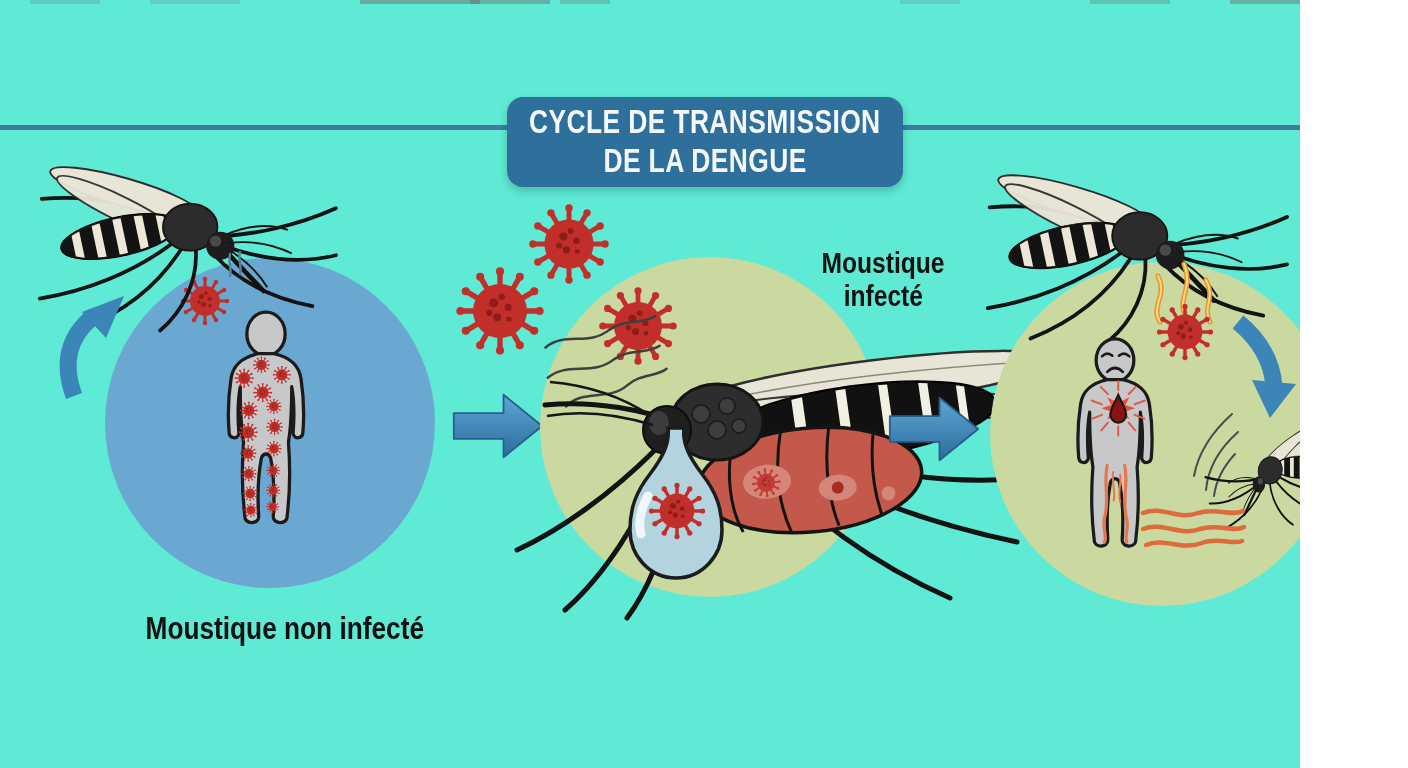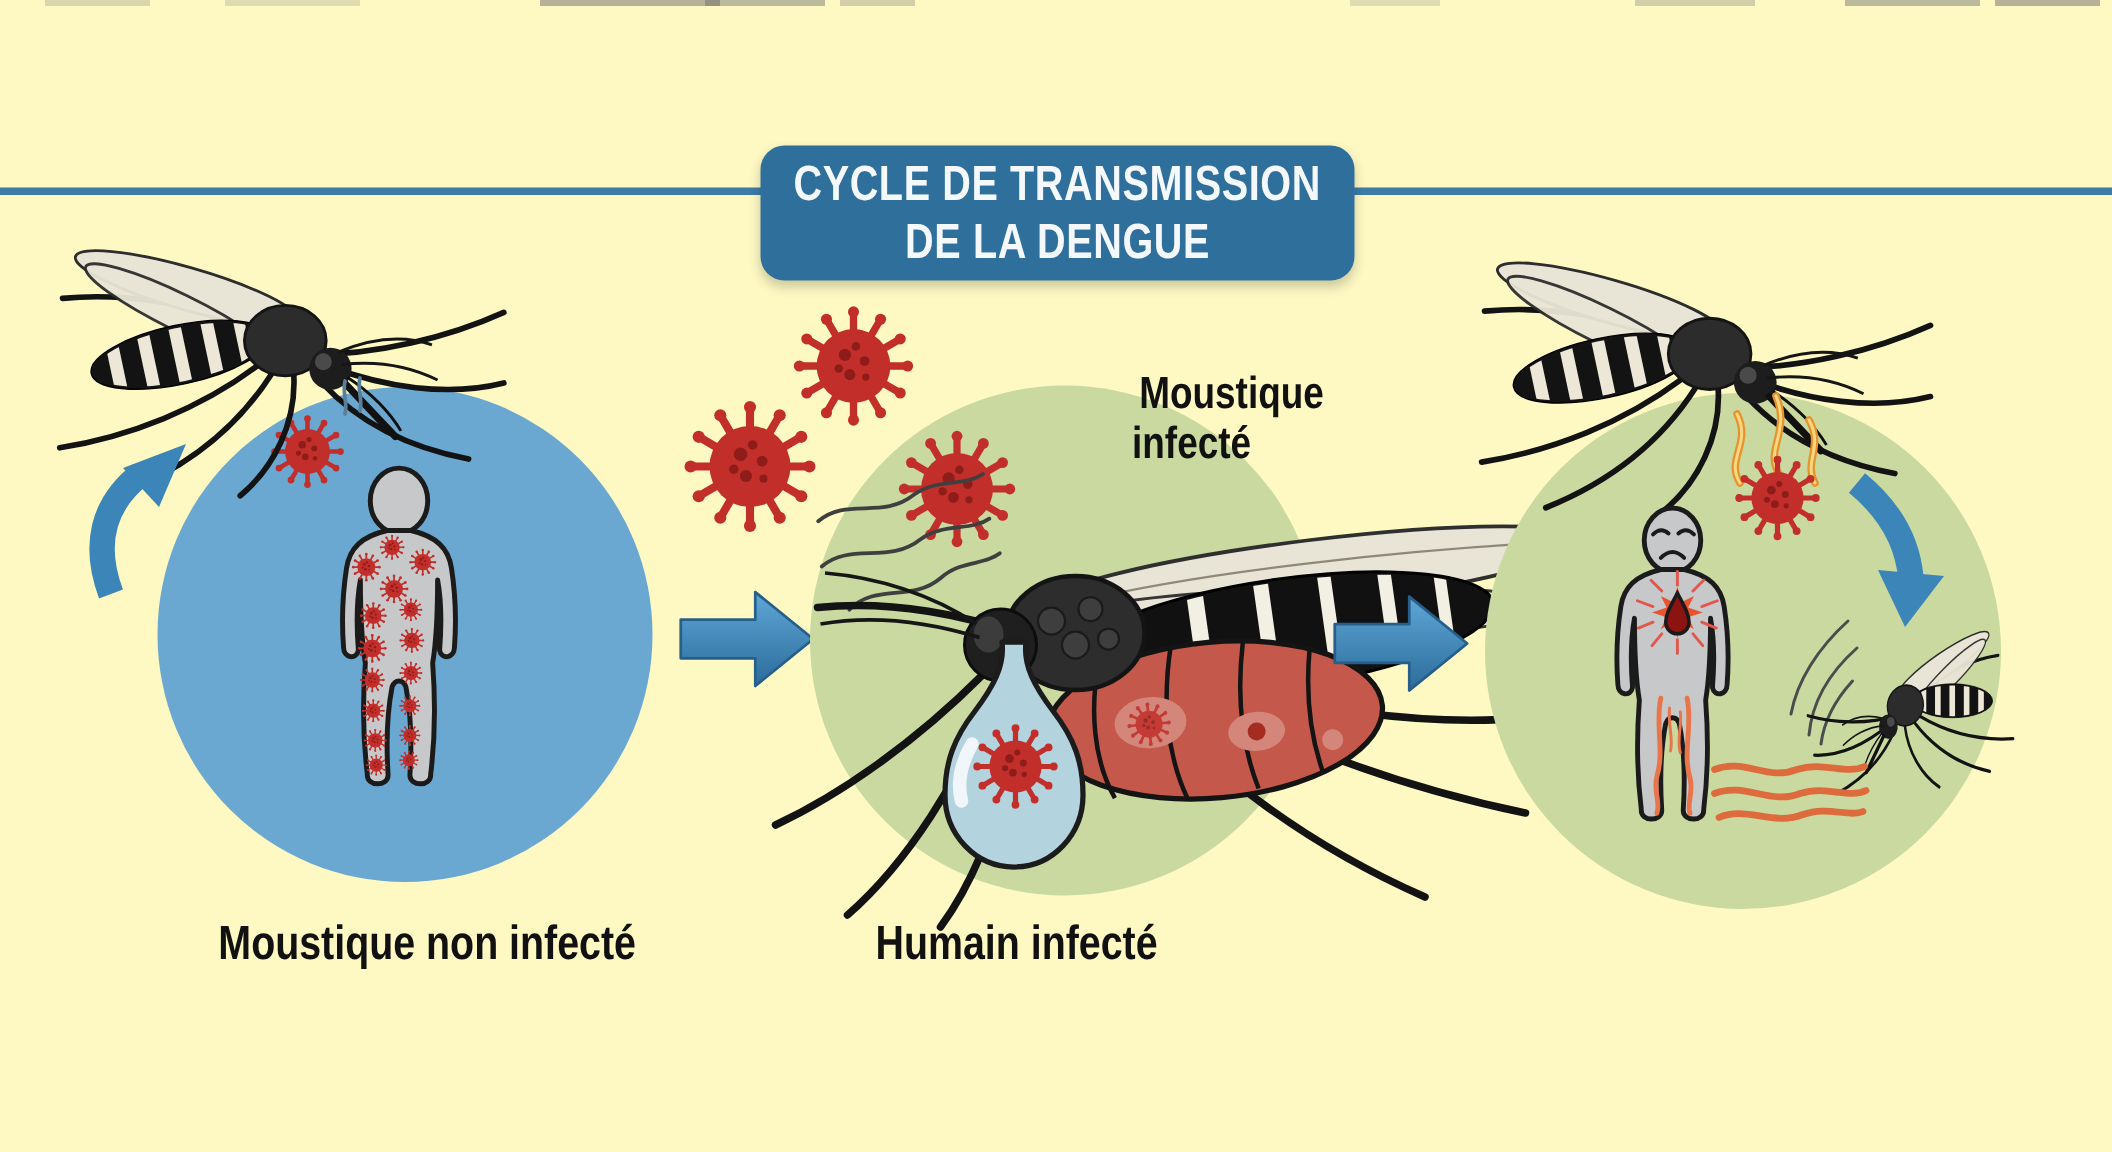--- a/index.html
+++ b/index.html
@@ -5,33 +5,33 @@
   :root{
     --c-banner:#2e6f9c; --c-divider:#3d7ba6; --c-blue_circle:#6aa8d2;
     --c-green_circle:#c9d9a0; --c-arrow:#3c85b8; --c-virus:#c22f2b;
     --c-virus_dark:#8e1d1a; --c-body:#c7c8ca; --c-outline:#1b1b1b;
     --c-abdomen_red:#c4584a; --c-droplet:#b3d3de; --c-wing:#e9e5d6;
     --c-flame:#e5932f; --c-vein:#e8764a; --c-text:#111111; --c-title_text:#f4f8fb;
   }
   *{margin:0;padding:0;box-sizing:border-box}
   html,body{background:#ffffff}
   body{font-family:"Liberation Sans",sans-serif}
-  .canvas{position:relative;width:1408px;height:768px;background:#fef9c3;overflow:hidden}
+  .canvas{position:relative;width:1300px;height:768px;background:#5eead4;overflow:hidden}
   .abs{position:absolute}
   svg{overflow:visible;display:block}
   .divider{position:absolute;left:0;top:125px;width:1408px;height:5px;background:var(--c-divider)}
   .banner{position:absolute;left:507px;top:97px;width:396px;height:90px;background:var(--c-banner);
     border-radius:16px;display:flex;flex-direction:column;align-items:center;justify-content:center;
     box-shadow:0 4px 8px rgba(0,0,0,.20);z-index:30}
   .banner span{display:inline-block;color:var(--c-title_text);font-weight:bold;font-size:33px;
     line-height:1.18;letter-spacing:.5px;transform:scaleX(.8);white-space:nowrap}
   .stage-label{position:absolute;top:610px;z-index:25}
   .stage-label span{display:inline-block;color:var(--c-text);font-weight:bold;font-size:32px;
     transform:scaleX(.82);white-space:nowrap}
-  .annotation{position:absolute;left:746px;top:246px;width:150px;z-index:26;line-height:1.1}
+  .annotation{position:absolute;left:808px;top:246px;width:150px;text-align:center;z-index:26;line-height:1.1}
   .annotation span{display:inline-block;color:var(--c-text);font-weight:bold;font-size:30px;
     transform:scaleX(.82);white-space:nowrap}
   .circle{position:absolute;border-radius:50%}
   .circle.blue{background:var(--c-blue_circle)}
   .circle.green{background:var(--c-green_circle)}
   .dash{position:absolute;top:0;height:4px;background:#6b6b6b}
 </style>
 </head>
 <body>
 
@@ -285,23 +285,20 @@
     </g>
   </svg>
 
   <svg class="abs" style="left:626px;top:424px" width="100" height="158" viewBox="0 0 100 158">
     <path d="M42,4 C44,20 36,34 24,50 C10,68 4,84 4,106 C4,132 24,154 50,154
              C76,154 96,132 96,106 C96,84 90,68 76,50 C64,34 56,20 58,4 Z" style="fill:var(--c-droplet)" stroke="#1c1c1c" stroke-width="3.5" stroke-linejoin="round"></path>
     <path d="M22,72 C14,86 12,98 15,110" stroke="#ffffff" stroke-width="9" fill="none" stroke-linecap="round" opacity=".8"></path>
     <use href="#virus" x="22" y="58" width="58" height="58"></use>
   </svg>
 
-  <div class="stage-label" style="left:563px;width:320px">
-    <span>Humain infecté</span>
-  </div>
 
   <div class="annotation">
     <span>Moustique</span><br>
     <span>infecté</span>
   </div>
 
   <svg class="abs" style="left:888px;top:390px" width="92" height="78" viewBox="0 0 100 84">
       <use href="#block-arrow"></use>
     </svg>
 

